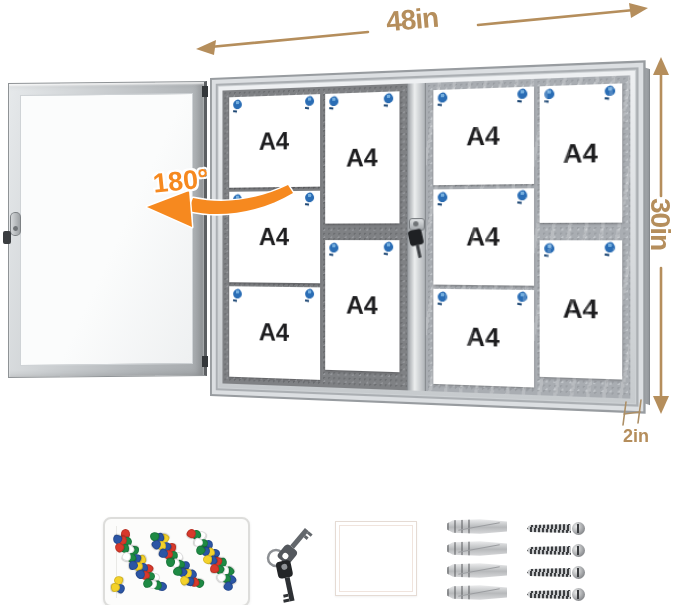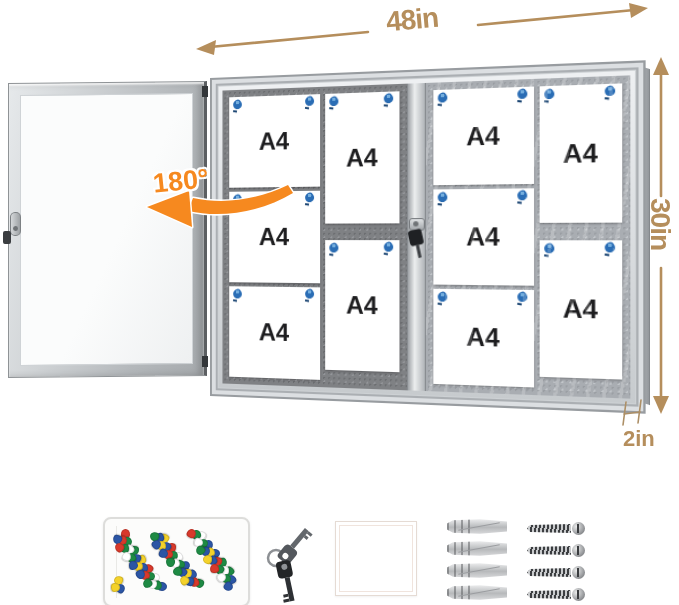--- a/index.html
+++ b/index.html
@@ -4,21 +4,21 @@
 <style>
   html,body{margin:0;padding:0;background:#ffffff;}
   .canvas{position:relative;width:679px;height:605px;background:#ffffff;overflow:hidden;
           font-family:"Liberation Sans",sans-serif;}
 
   
   .ann-svg{position:absolute;left:0;top:0;width:679px;height:605px;z-index:10;pointer-events:none;}
   .dim-label{position:absolute;z-index:11;font-weight:bold;color:#b58e5c;letter-spacing:-1px;}
   .dim-width{left:386px;top:4px;font-size:28px;transform:rotate(-5deg);}
   .dim-height{left:634px;top:208px;font-size:28px;transform:rotate(90deg);transform-origin:50% 50%;}
-  .dim-depth{left:623px;top:426px;font-size:22px;letter-spacing:0;}
+  .dim-depth{left:623px;top:426px;font-size:18px;letter-spacing:0;}
   .swing-label{position:absolute;left:153px;top:166px;z-index:11;font-size:27px;font-weight:bold;
      color:#f6891f;transform:rotate(-6deg);
      text-shadow:-2px -2px 0 #fff,2px -2px 0 #fff,-2px 2px 0 #fff,2px 2px 0 #fff,0 0 3px #fff;}
 
   
   .door{position:absolute;left:8px;top:82px;width:199px;height:295px;z-index:3;
         background:linear-gradient(100deg,#e6e9eb,#b4b8bb 70%,#a6aaad);
         border:1px solid #8f9396;border-right:3px solid #5c5f62;
         padding:11px;box-sizing:border-box;transform:skewY(-0.6deg);
         box-shadow:inset 0 2px 2px rgba(255,255,255,.8), inset -5px 0 7px rgba(0,0,0,.18);}

